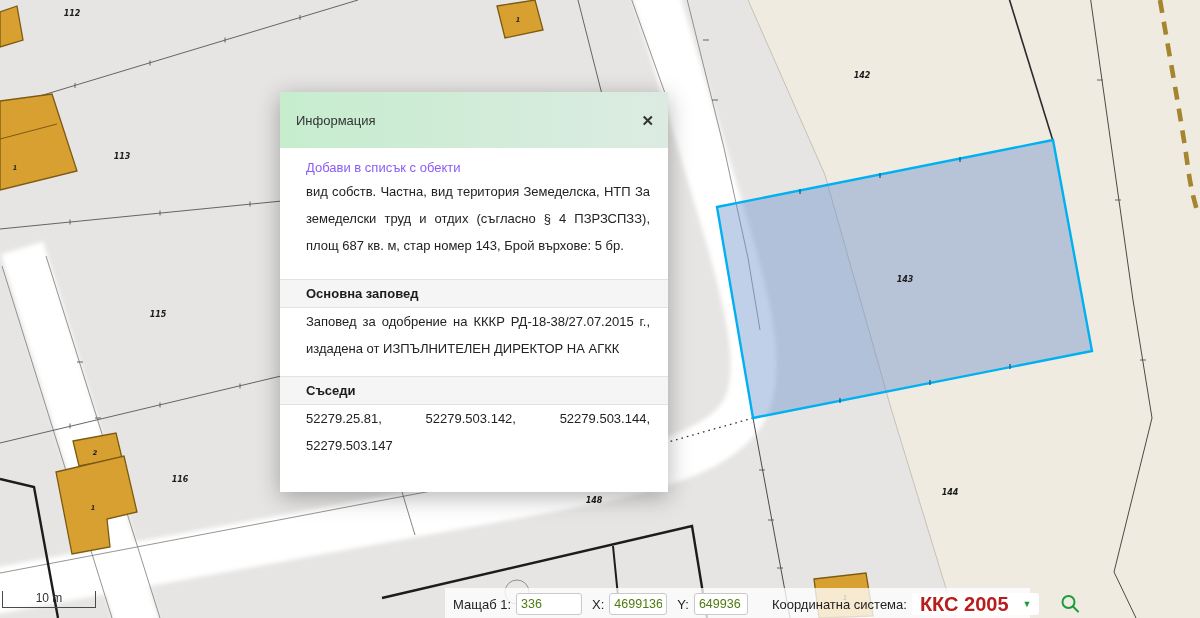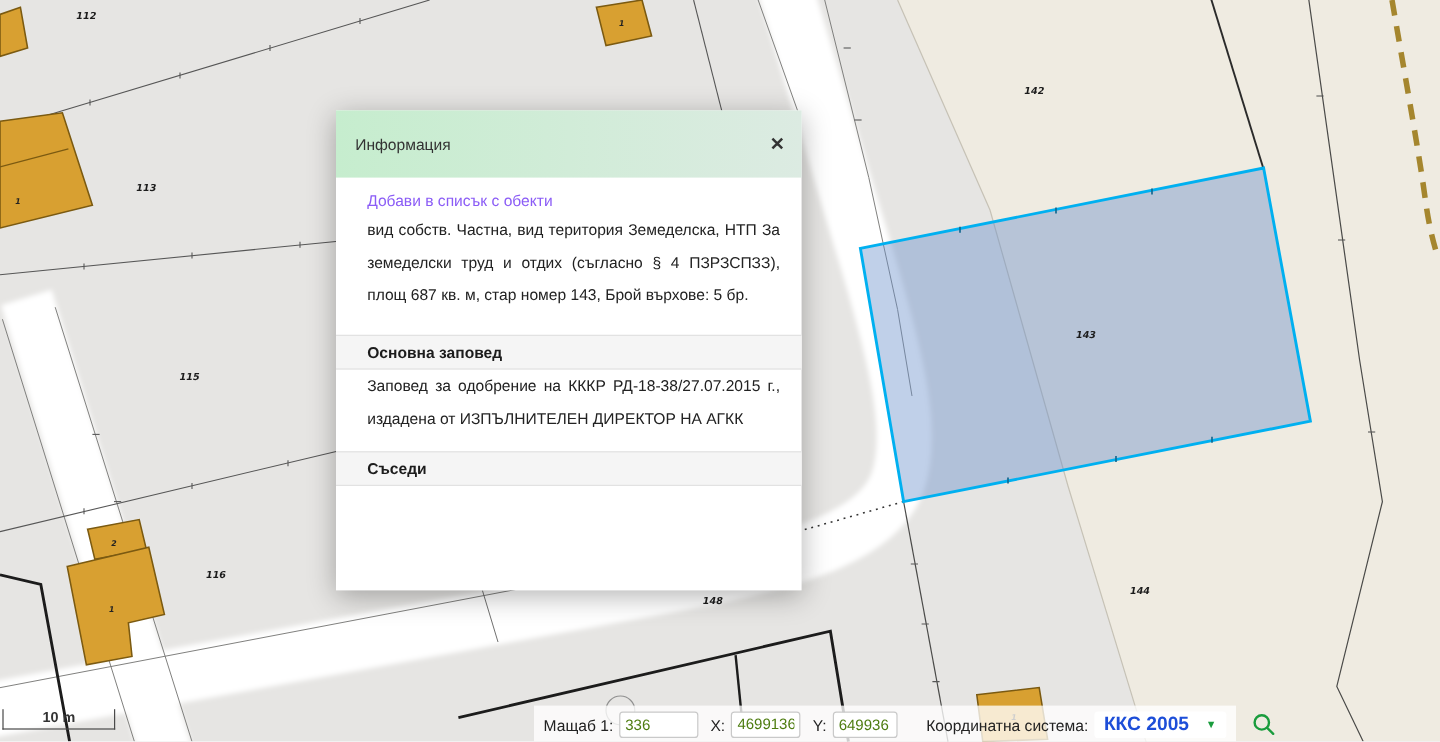--- a/index.html
+++ b/index.html
@@ -35,29 +35,29 @@
         font-family:"Liberation Sans",sans-serif;font-size:12.5px;color:#4d7c0f;
         padding:0 4px;margin-left:5px;background:#fff;}
   .in-scale{width:56px;}
   .in-x{width:48px;}
   .in-y{width:44px;}
   .gap-x{margin-left:10px;}
   .gap-y{margin-left:10px;}
   .gap-crs{margin-left:24px;}
   .crs-box{margin-left:5px;background:#fff;border-radius:3px;height:22px;
         display:flex;align-items:center;padding:0 8px;cursor:pointer;}
-  .crs-value{color:#1d4ed8;font-weight:700;font-size:16px;white-space:nowrap;}
+  .crs-value{color:#b91c1c;font-weight:700;font-size:20px;white-space:nowrap;}
   .crs-caret{color:#1a9c3d;font-size:9px;margin-left:14px;}
   .search-btn{margin-left:20px;cursor:pointer;display:flex;align-items:center;}
 
   
   .scalebar{position:absolute;left:2px;top:591px;width:94px;height:17px;z-index:20;
         border-left:1.5px solid #4a4a4a;border-right:1.5px solid #4a4a4a;
         border-bottom:1.5px solid #4a4a4a;box-sizing:border-box;
-        font-size:12px;font-weight:700;color:#333;text-align:center;line-height:14px;}
+        font-size:12px;font-weight:400;color:#333;text-align:center;line-height:14px;}
 </style>
 </head>
 <body>
 
 <div class="stage">
 
   <svg class="map" width="1200" height="618" viewBox="0 0 1200 618">
     <defs>
       <filter id="soft" x="-20%" y="-20%" width="140%" height="140%">
         <feGaussianBlur stdDeviation="2.2"></feGaussianBlur>
@@ -188,16 +188,17 @@
     <div class="popup-header">
       <span class="popup-title">Информация</span>
       <span class="popup-close">✕</span>
     </div>
     <div class="popup-body">
       <div class="add-link">Добави в списък с обекти</div>
       <p class="para first">вид собств. Частна, вид територия Земеделска, НТП За земеделски труд и отдих (съгласно § 4 ПЗРЗСПЗЗ), площ 687 кв. м, стар номер 143, Брой върхове: 5 бр.</p>
       <div class="band">Основна заповед</div>
       <p class="para">Заповед за одобрение на КККР РД-18-38/27.07.2015 г., издадена от ИЗПЪЛНИТЕЛЕН ДИРЕКТОР НА АГКК</p>
       <div class="band second">Съседи</div>
+      <p class="para">52279.25.81, 52279.503.142, 52279.503.144, 52279.503.147</p>
     </div>
   </div>
 
 </div>
 
 </body></html>

